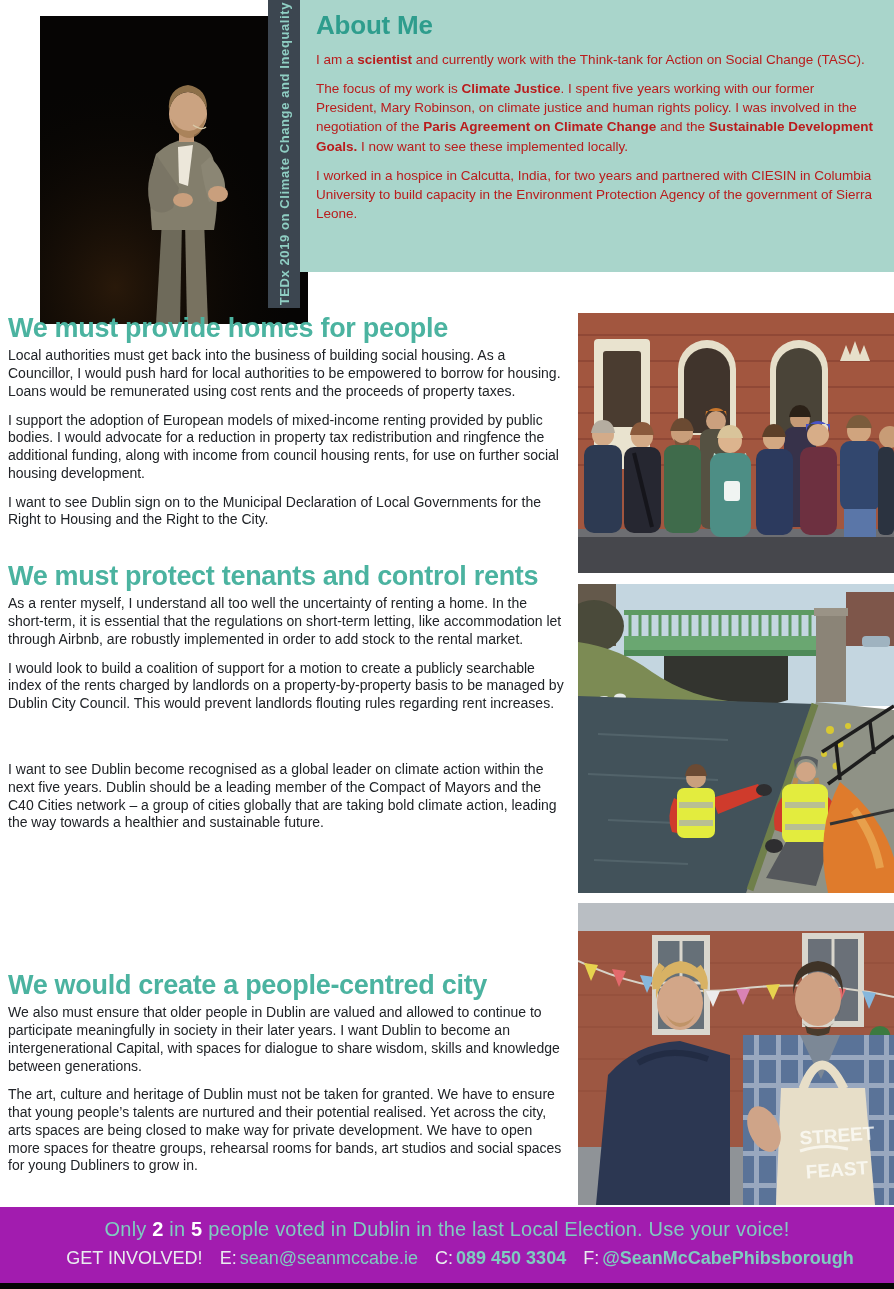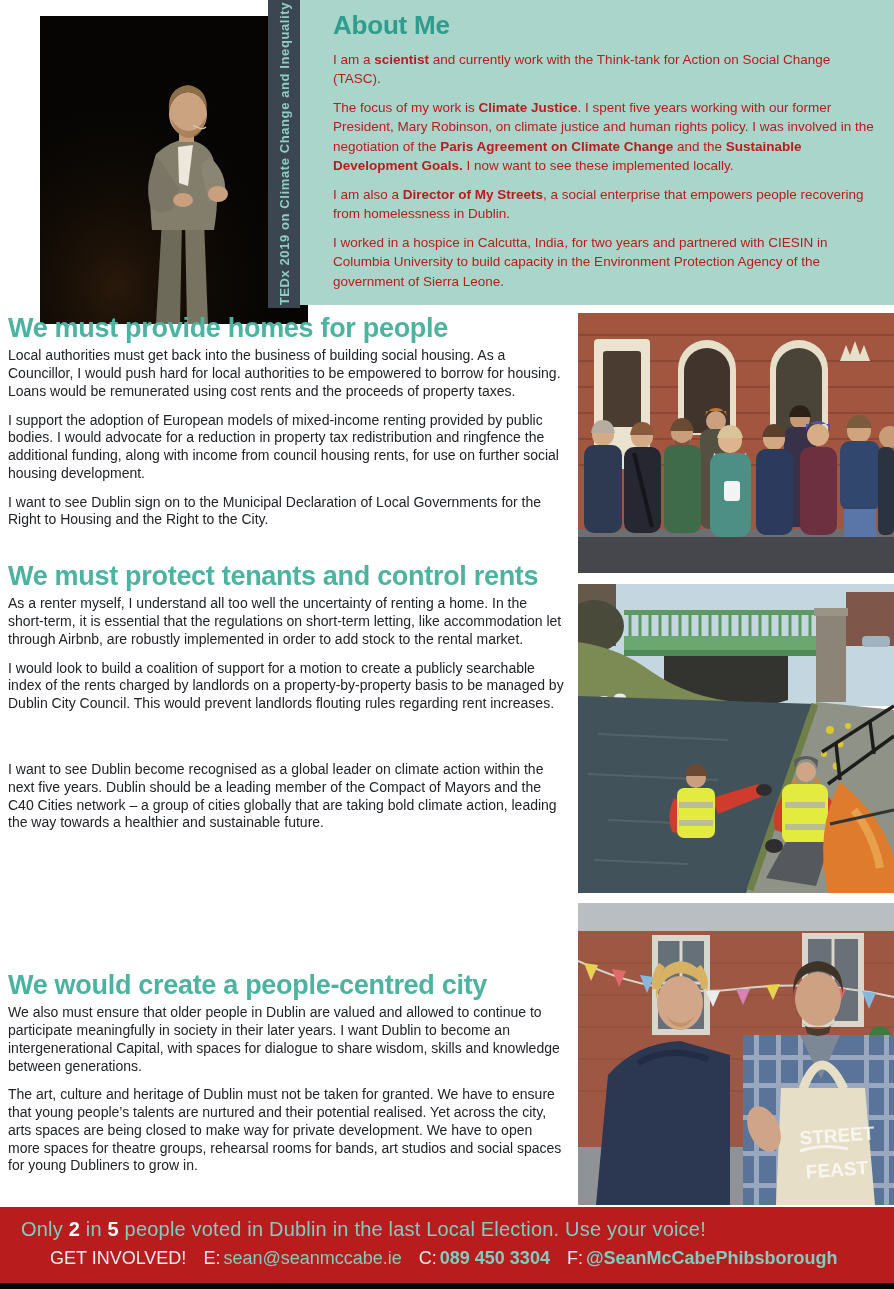--- a/index.html
+++ b/index.html
@@ -4,38 +4,38 @@
 <style>
   html,body{margin:0;padding:0;background:#e8e8e8;}
   .page{position:relative;width:894px;height:1289px;margin:0 auto;background:#ffffff;
         font-family:"Liberation Sans",sans-serif;overflow:hidden;}
   
   .hero-photo{position:absolute;left:0;top:0;width:268px;height:308px;overflow:hidden;background:#050403;}
   .tedx-strip{position:absolute;left:268px;top:0;width:32px;height:308px;background:#3c4650;
               display:flex;align-items:center;justify-content:center;}
   .tedx-strip span{writing-mode:vertical-rl;transform:rotate(180deg);color:#8fcec3;
               font-size:13px;font-weight:700;letter-spacing:.6px;white-space:nowrap;}
-  .about-box{position:absolute;left:300px;top:0;width:594px;height:305px;background:#a9d5cb;
-             box-sizing:border-box;padding:8px 18px 0 33px;overflow:hidden;}
+  .about-box{position:absolute;left:300px;top:0;width:594px;height:272px;background:#a9d5cb;
+             box-sizing:border-box;padding:8px 18px 0 16px;overflow:hidden;}
   .about-box h1{margin:2px 0 9px 0;font-size:26px;color:#2e9d8d;letter-spacing:-.2px;}
   .about-box p{margin:0 0 10px 0;font-size:13.5px;line-height:1.42;color:#b91c1c;}
   .b{font-weight:700;}
   
   .policy{position:absolute;left:8px;width:556px;}
   .policy h2{margin:0 0 5px 0;font-size:27px;line-height:1.05;color:#4bb3a0;
              letter-spacing:-.3px;white-space:pre-line;}
   .policy p{margin:0 0 11px 0;font-size:14px;line-height:1.27;color:#202327;}
   .s1{top:314px;} .s2{top:562px;} .s3{top:761px;} .s4{top:971px;}
   
   .ph{position:absolute;left:578px;width:316px;margin:0;overflow:hidden;}
   .p1{top:313px;height:260px;} .p2{top:584px;height:309px;} .p3{top:903px;height:302px;}
   .ph svg,.hero-photo svg{display:block;width:100%;height:100%;}
   
-  .footer{position:absolute;left:0;top:1207px;width:894px;height:76px;background:#b91c1c;
-          box-sizing:border-box;padding-top:11px;padding-left:21px;}
+  .footer{position:absolute;left:0;top:1207px;width:894px;height:76px;background:#a21caf;
+          text-align:center;box-sizing:border-box;padding-top:11px;}
   .f1{font-size:20px;color:#7fccc0;letter-spacing:.2px;}
   .f1 .wb{color:#ffffff;font-weight:700;}
   .f2{margin-top:7px;font-size:18px;color:#e9edef;margin-left:29px;}
   .f2 span{margin:0 3px 0 0;}
   .f2 .lbl{margin-left:9px;}
   .t{color:#7fccc0;} .tb{color:#7fccc0;font-weight:700;}
   .black-strip{position:absolute;left:0;top:1283px;width:894px;height:6px;background:#050505;}
 </style>
 </head>
 <body>
@@ -69,21 +69,20 @@
   </figure>
 
   <div class="tedx-strip">
     <span>TEDx  2019  on Climate Change and Inequality</span>
   </div>
 
   <section class="about-box">
     <h1>About Me</h1>
     <p><span>I am a </span><span class="b">scientist</span><span> and currently work with the Think-tank for Action on Social Change (TASC).</span></p>
     <p><span>The focus of my work is </span><span class="b">Climate Justice</span><span>. I spent five years working with our former President, Mary Robinson, on climate justice and human rights policy.  I was involved in the negotiation of the </span><span class="b">Paris Agreement on Climate Change</span><span> and the </span><span class="b">Sustainable Development Goals.</span><span> I now want to see these implemented locally.</span></p>
-    <p><span>I am also a </span><span class="b">Director of My Streets</span><span>, a social enterprise that empowers people recovering from homelessness in Dublin.</span></p>
     <p><span>I worked in a hospice in Calcutta, India, for two years and partnered with CIESIN in Columbia University to build capacity in the Environment Protection Agency of the government of Sierra Leone.</span></p>
   </section>
 
   <section class="policy s1">
     <h2>We must provide homes for people</h2>
     <p>Local authorities must get back into the business of building social housing. As a Councillor, I would push hard for local authorities to be empowered to borrow for housing. Loans would be remunerated using cost rents and the proceeds of property taxes.</p>
     <p>I support the adoption of European models of mixed-income renting provided by public bodies.  I would advocate for a reduction in property tax redistribution and ringfence the additional funding, along with income from council housing rents, for use on further social housing development.</p>
     <p>I want to see Dublin sign on to the Municipal Declaration of Local Governments for the Right to Housing and the Right to the City.</p>
   </section>
 

